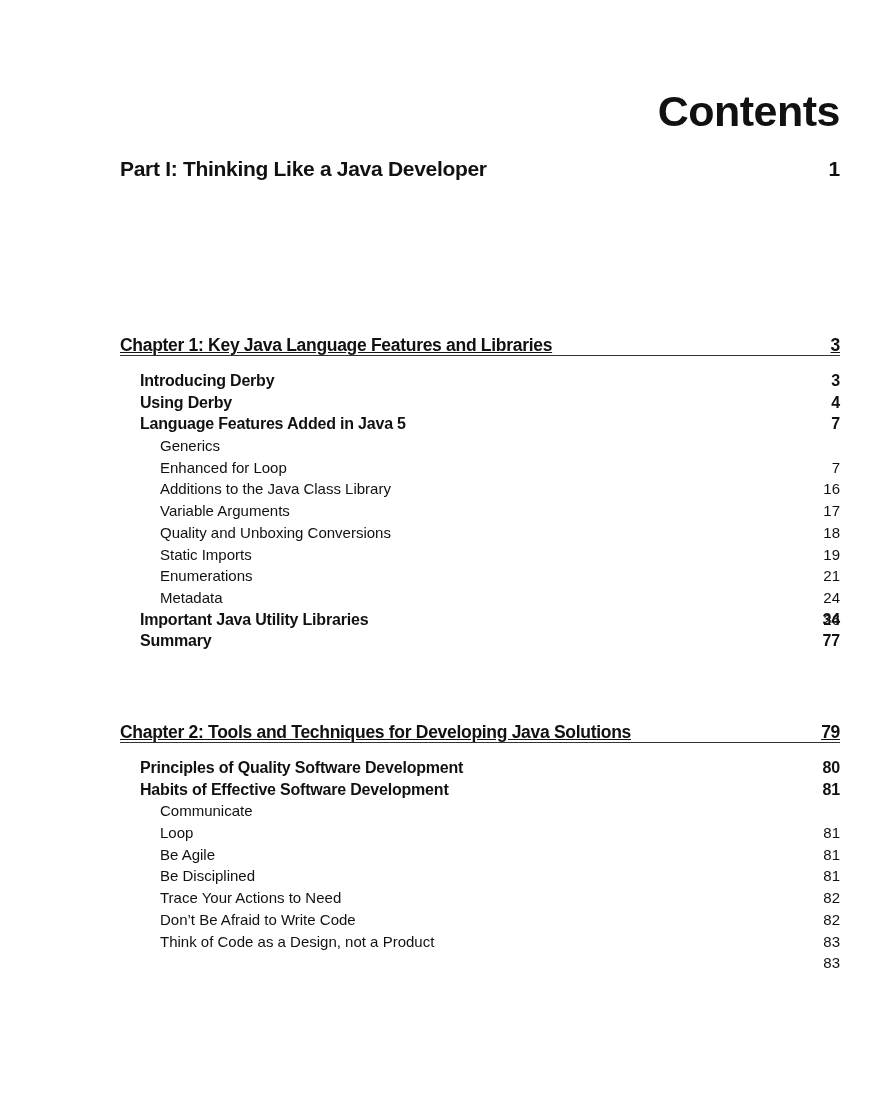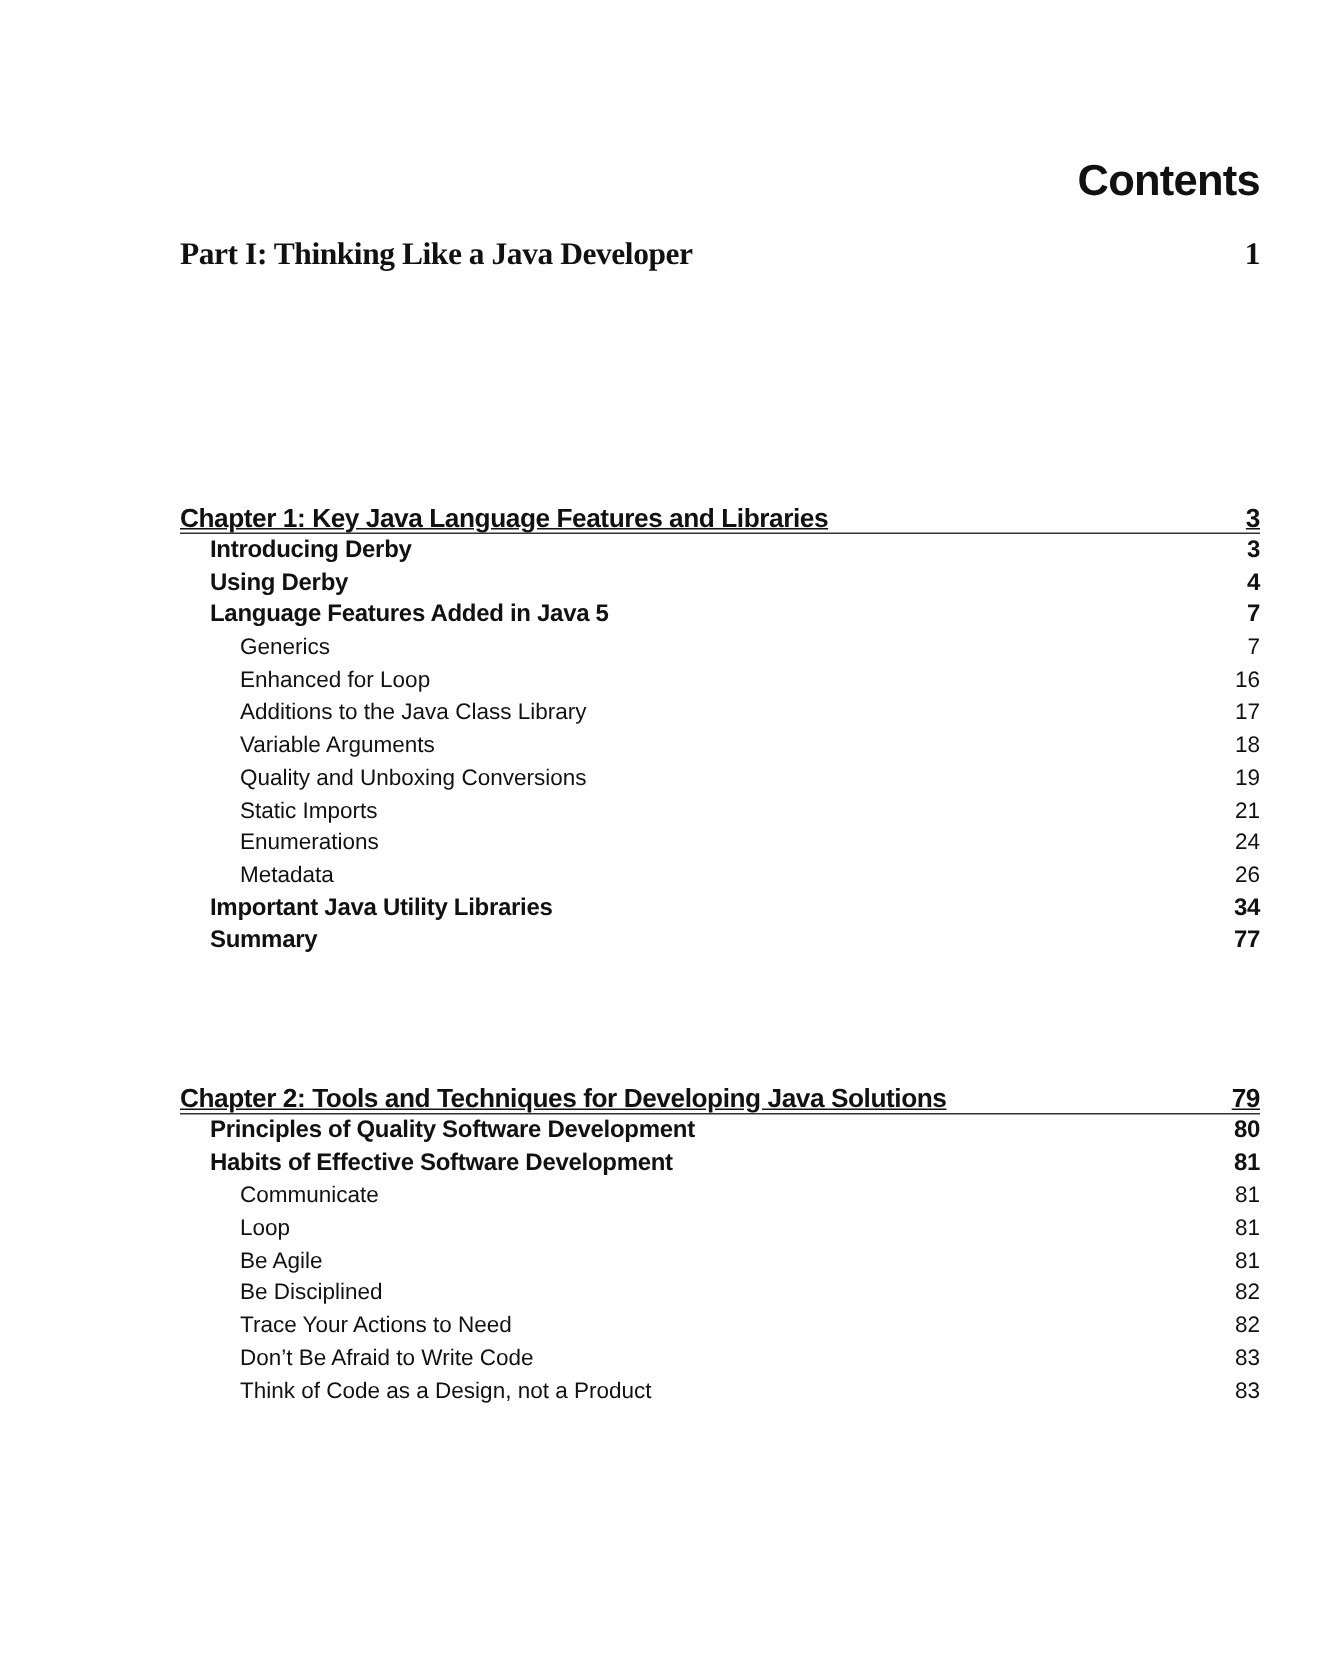--- a/index.html
+++ b/index.html
@@ -11,73 +11,74 @@
       width: 886px;
       height: 1110px;
       position: relative;
       overflow: hidden;
       color: #111111;
       font-family: "Liberation Sans", "DejaVu Sans", sans-serif;
     }
     .page-title {
       position: absolute;
       right: 46px;
-      top: 107px;
-      font-size: 29px;
+      top: 90px;
+      font-size: 43px;
       font-weight: bold;
       letter-spacing: -0.5px;
       line-height: 1;
     }
     .part-row {
       position: absolute;
       left: 120px;
       right: 46px;
       top: 157px;
       display: flex;
       justify-content: space-between;
       font-size: 21px;
       font-weight: bold;
       letter-spacing: -0.3px;
-      font-family: Liberation Serif, serif;
     }
     .chapter {
       position: absolute;
       left: 120px;
       right: 46px;
     }
     .chapter-head {
       display: flex;
       justify-content: space-between;
       align-items: flex-start;
       font-size: 17.5px;
       font-weight: bold;
       text-decoration: underline;
       border-bottom: 1px solid #333;
       padding-bottom: 0;
       line-height: 20px;
       letter-spacing: -0.3px;
     }
     .entries {
+      margin-top: 14px;
     }
     .entry {
       display: flex;
       justify-content: space-between;
       height: 21.7px;
       line-height: 21.7px;
     }
     .entry.lvl1 {
       padding-left: 20px;
       font-size: 16px;
       font-weight: bold;
       letter-spacing: -0.2px;
     }
     .entry.lvl2 {
       padding-left: 40px;
       font-size: 15px;
       font-weight: normal;
+      flex-direction: column;
     }
     .entry .pg { text-align: right; }
   </style>
 </head>
 <body>
 
 <div class="page-title">Contents</div>
 
 <div class="part-row">
   <span>Part I: Thinking Like a Java Developer</span>

